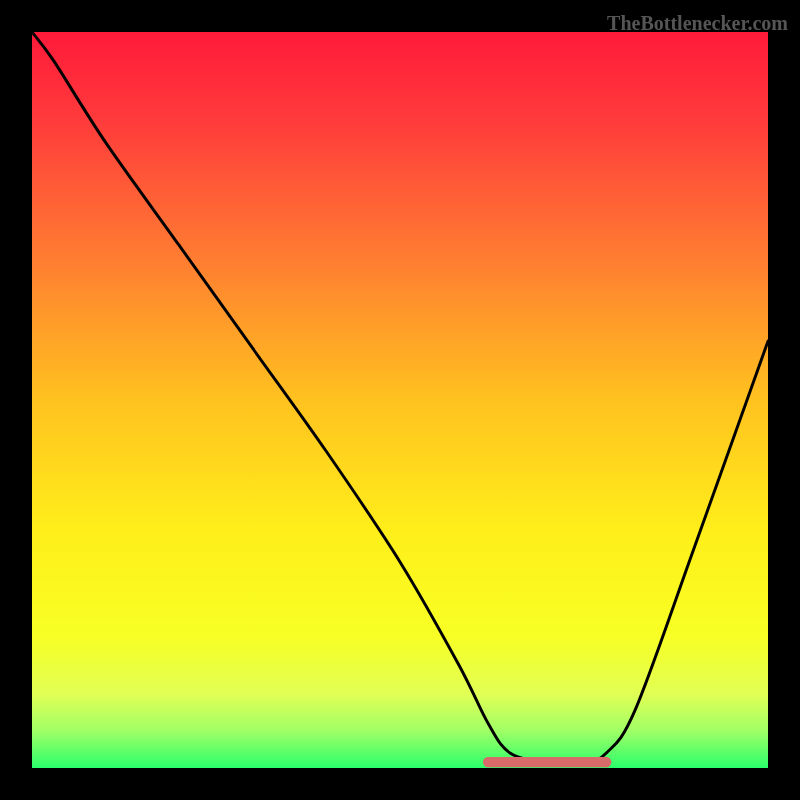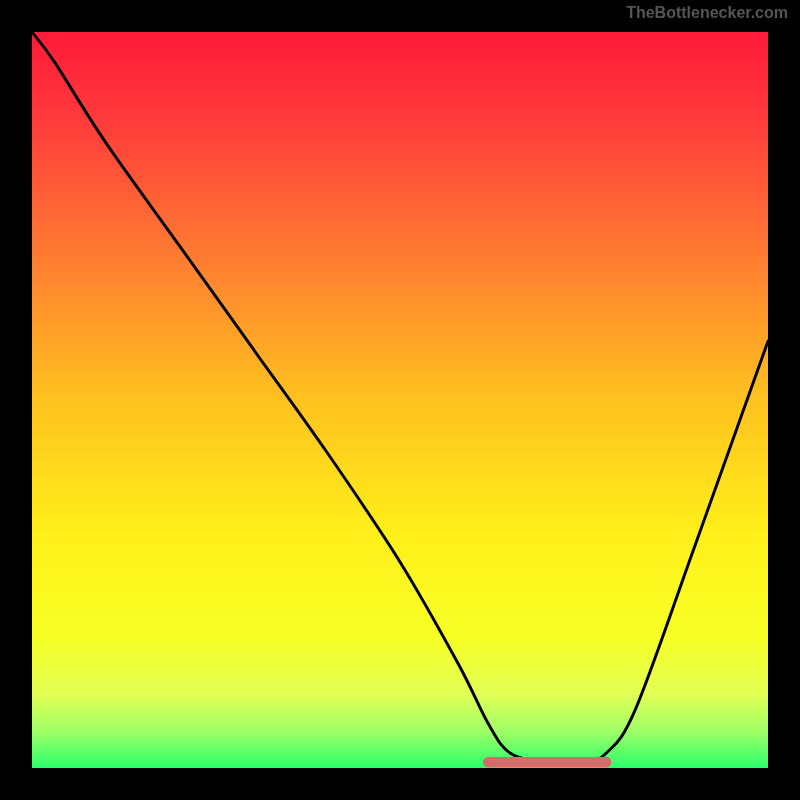--- a/index.html
+++ b/index.html
@@ -6,26 +6,27 @@
     margin: 0;
     padding: 0;
     width: 800px;
     height: 800px;
     background: #000;
     font-family: Arial, sans-serif;
     position: relative;
   }
   .watermark {
     position: absolute;
-    top: 4px;
+    top: 12px;
     right: 12px;
     color: #555;
-    font-size: 16px;
+    font-size: 20px;
     font-weight: bold;
     z-index: 10;
+    font-family: Liberation Serif, serif;
   }
   .outer {
     position: absolute;
     top: 0;
     left: 0;
     width: 800px;
     height: 800px;
     background: #000;
   }
   .plot-area {

